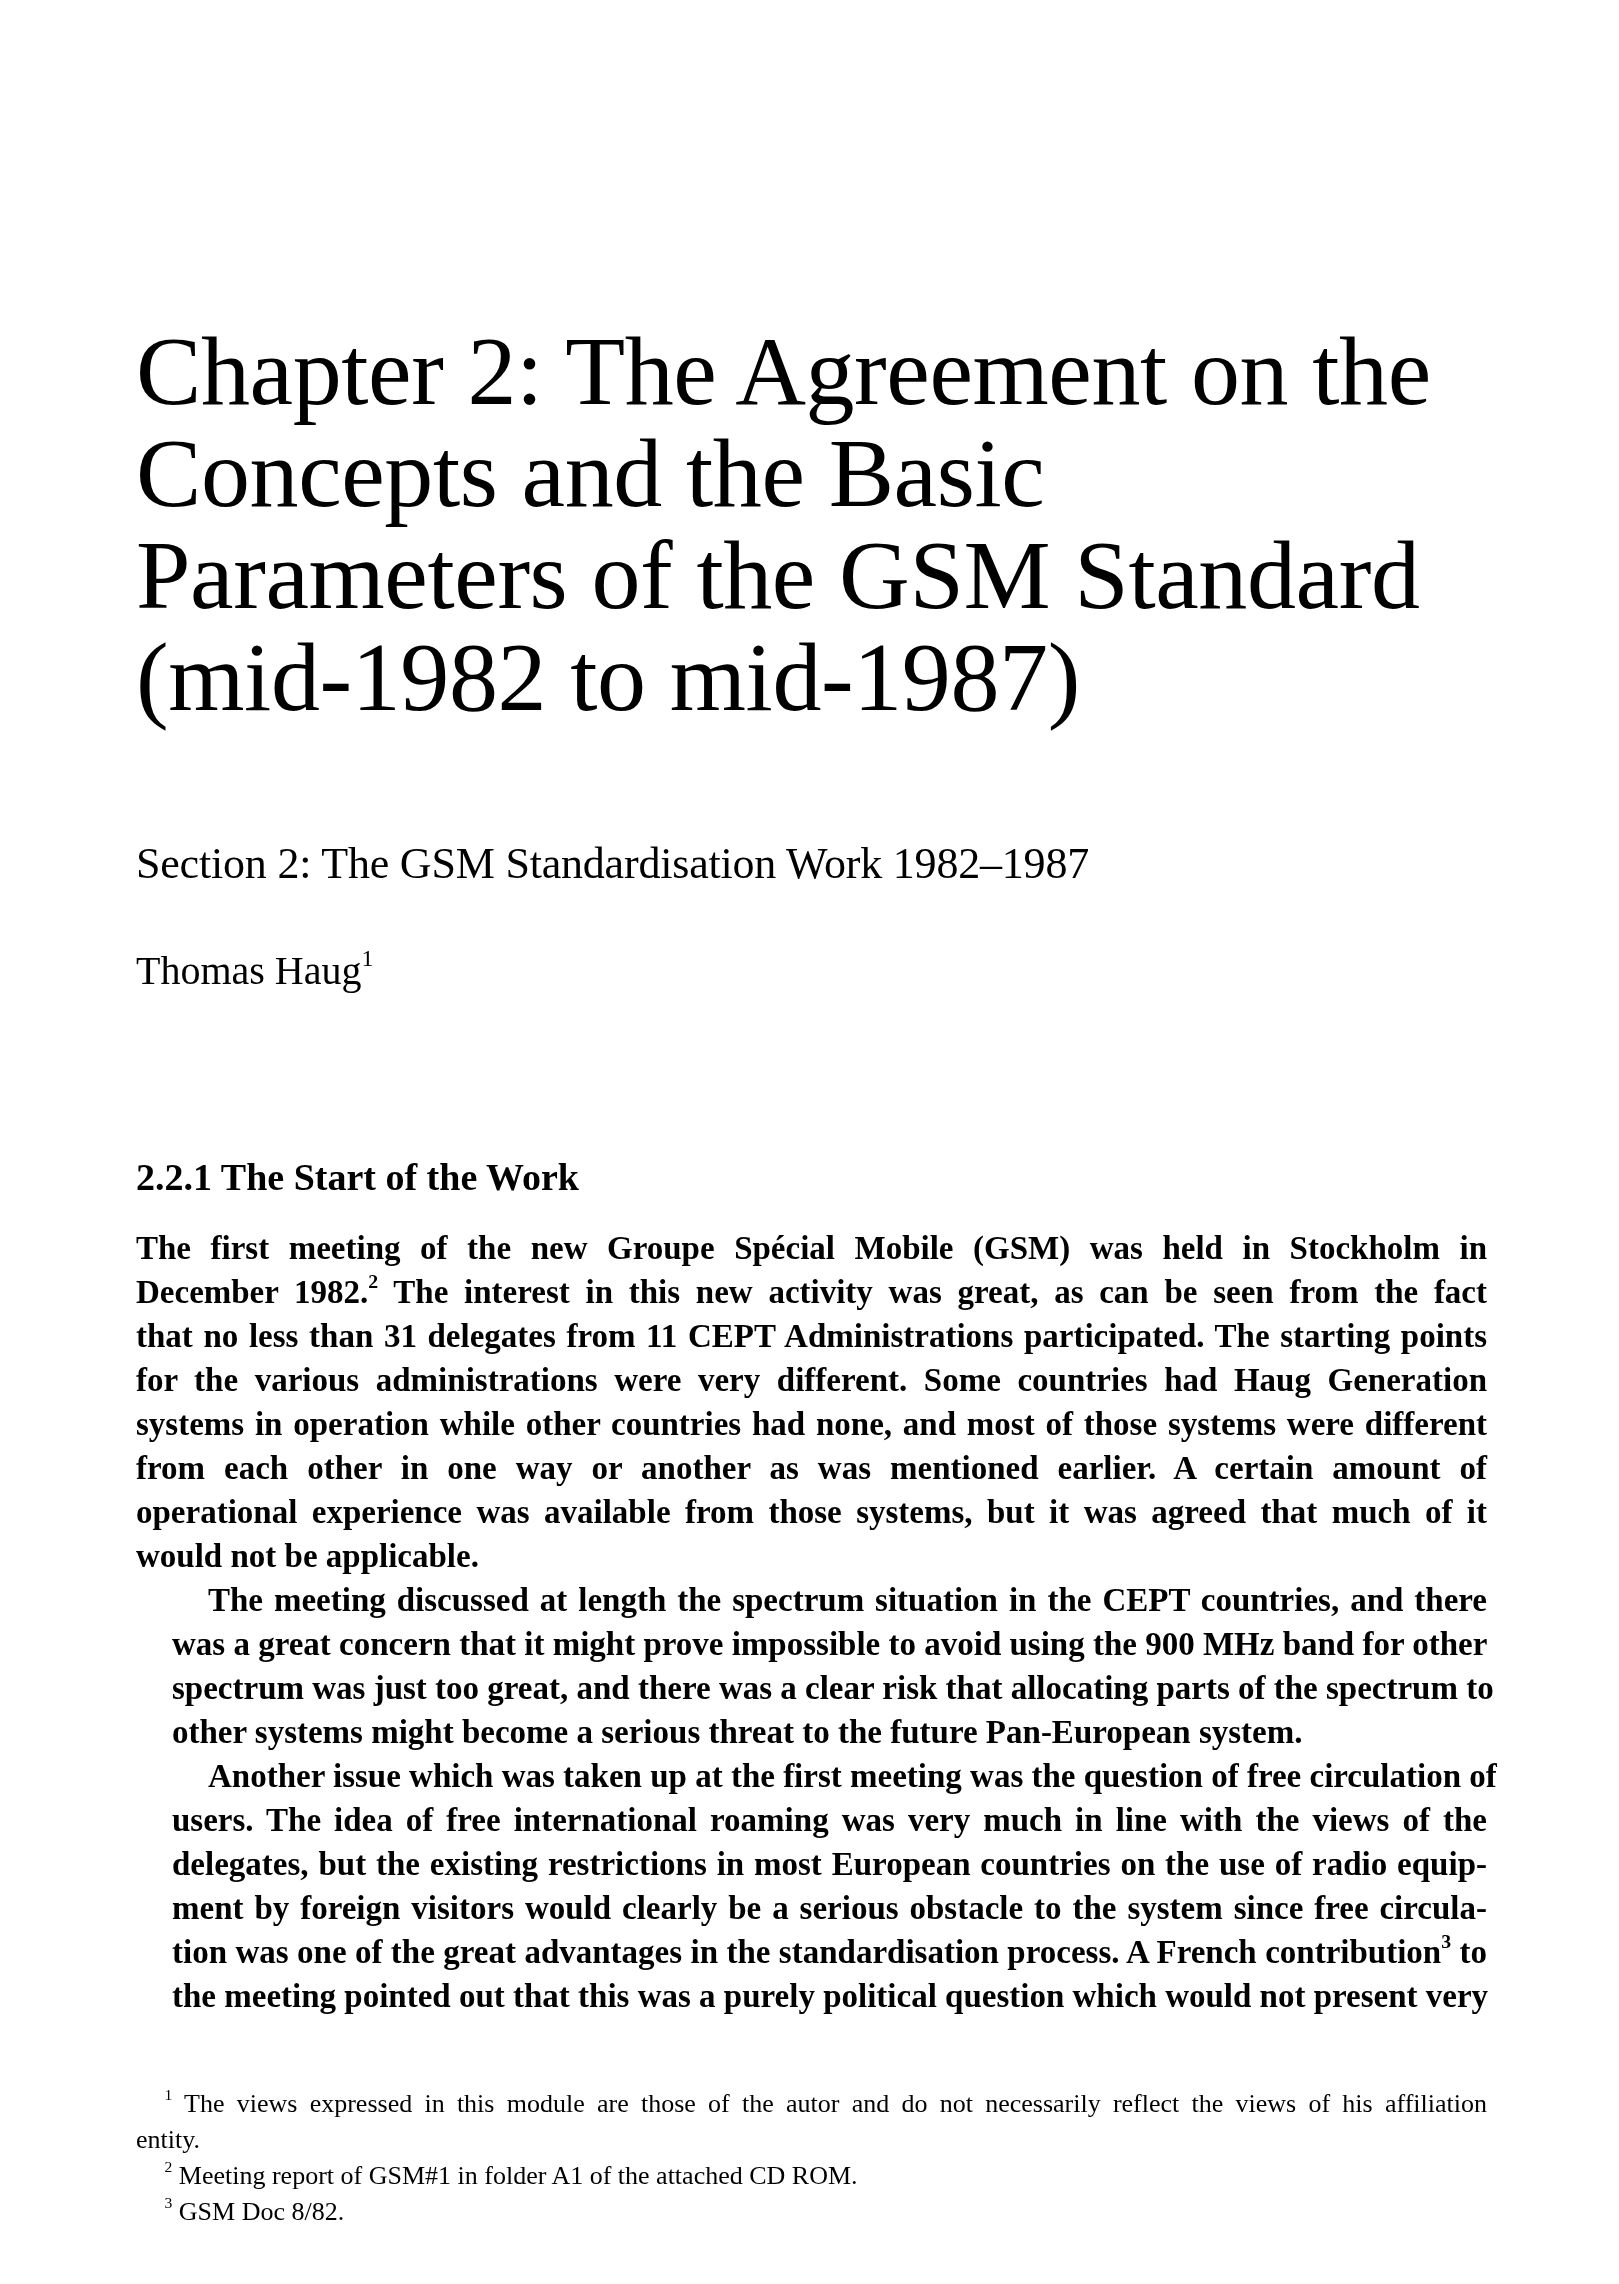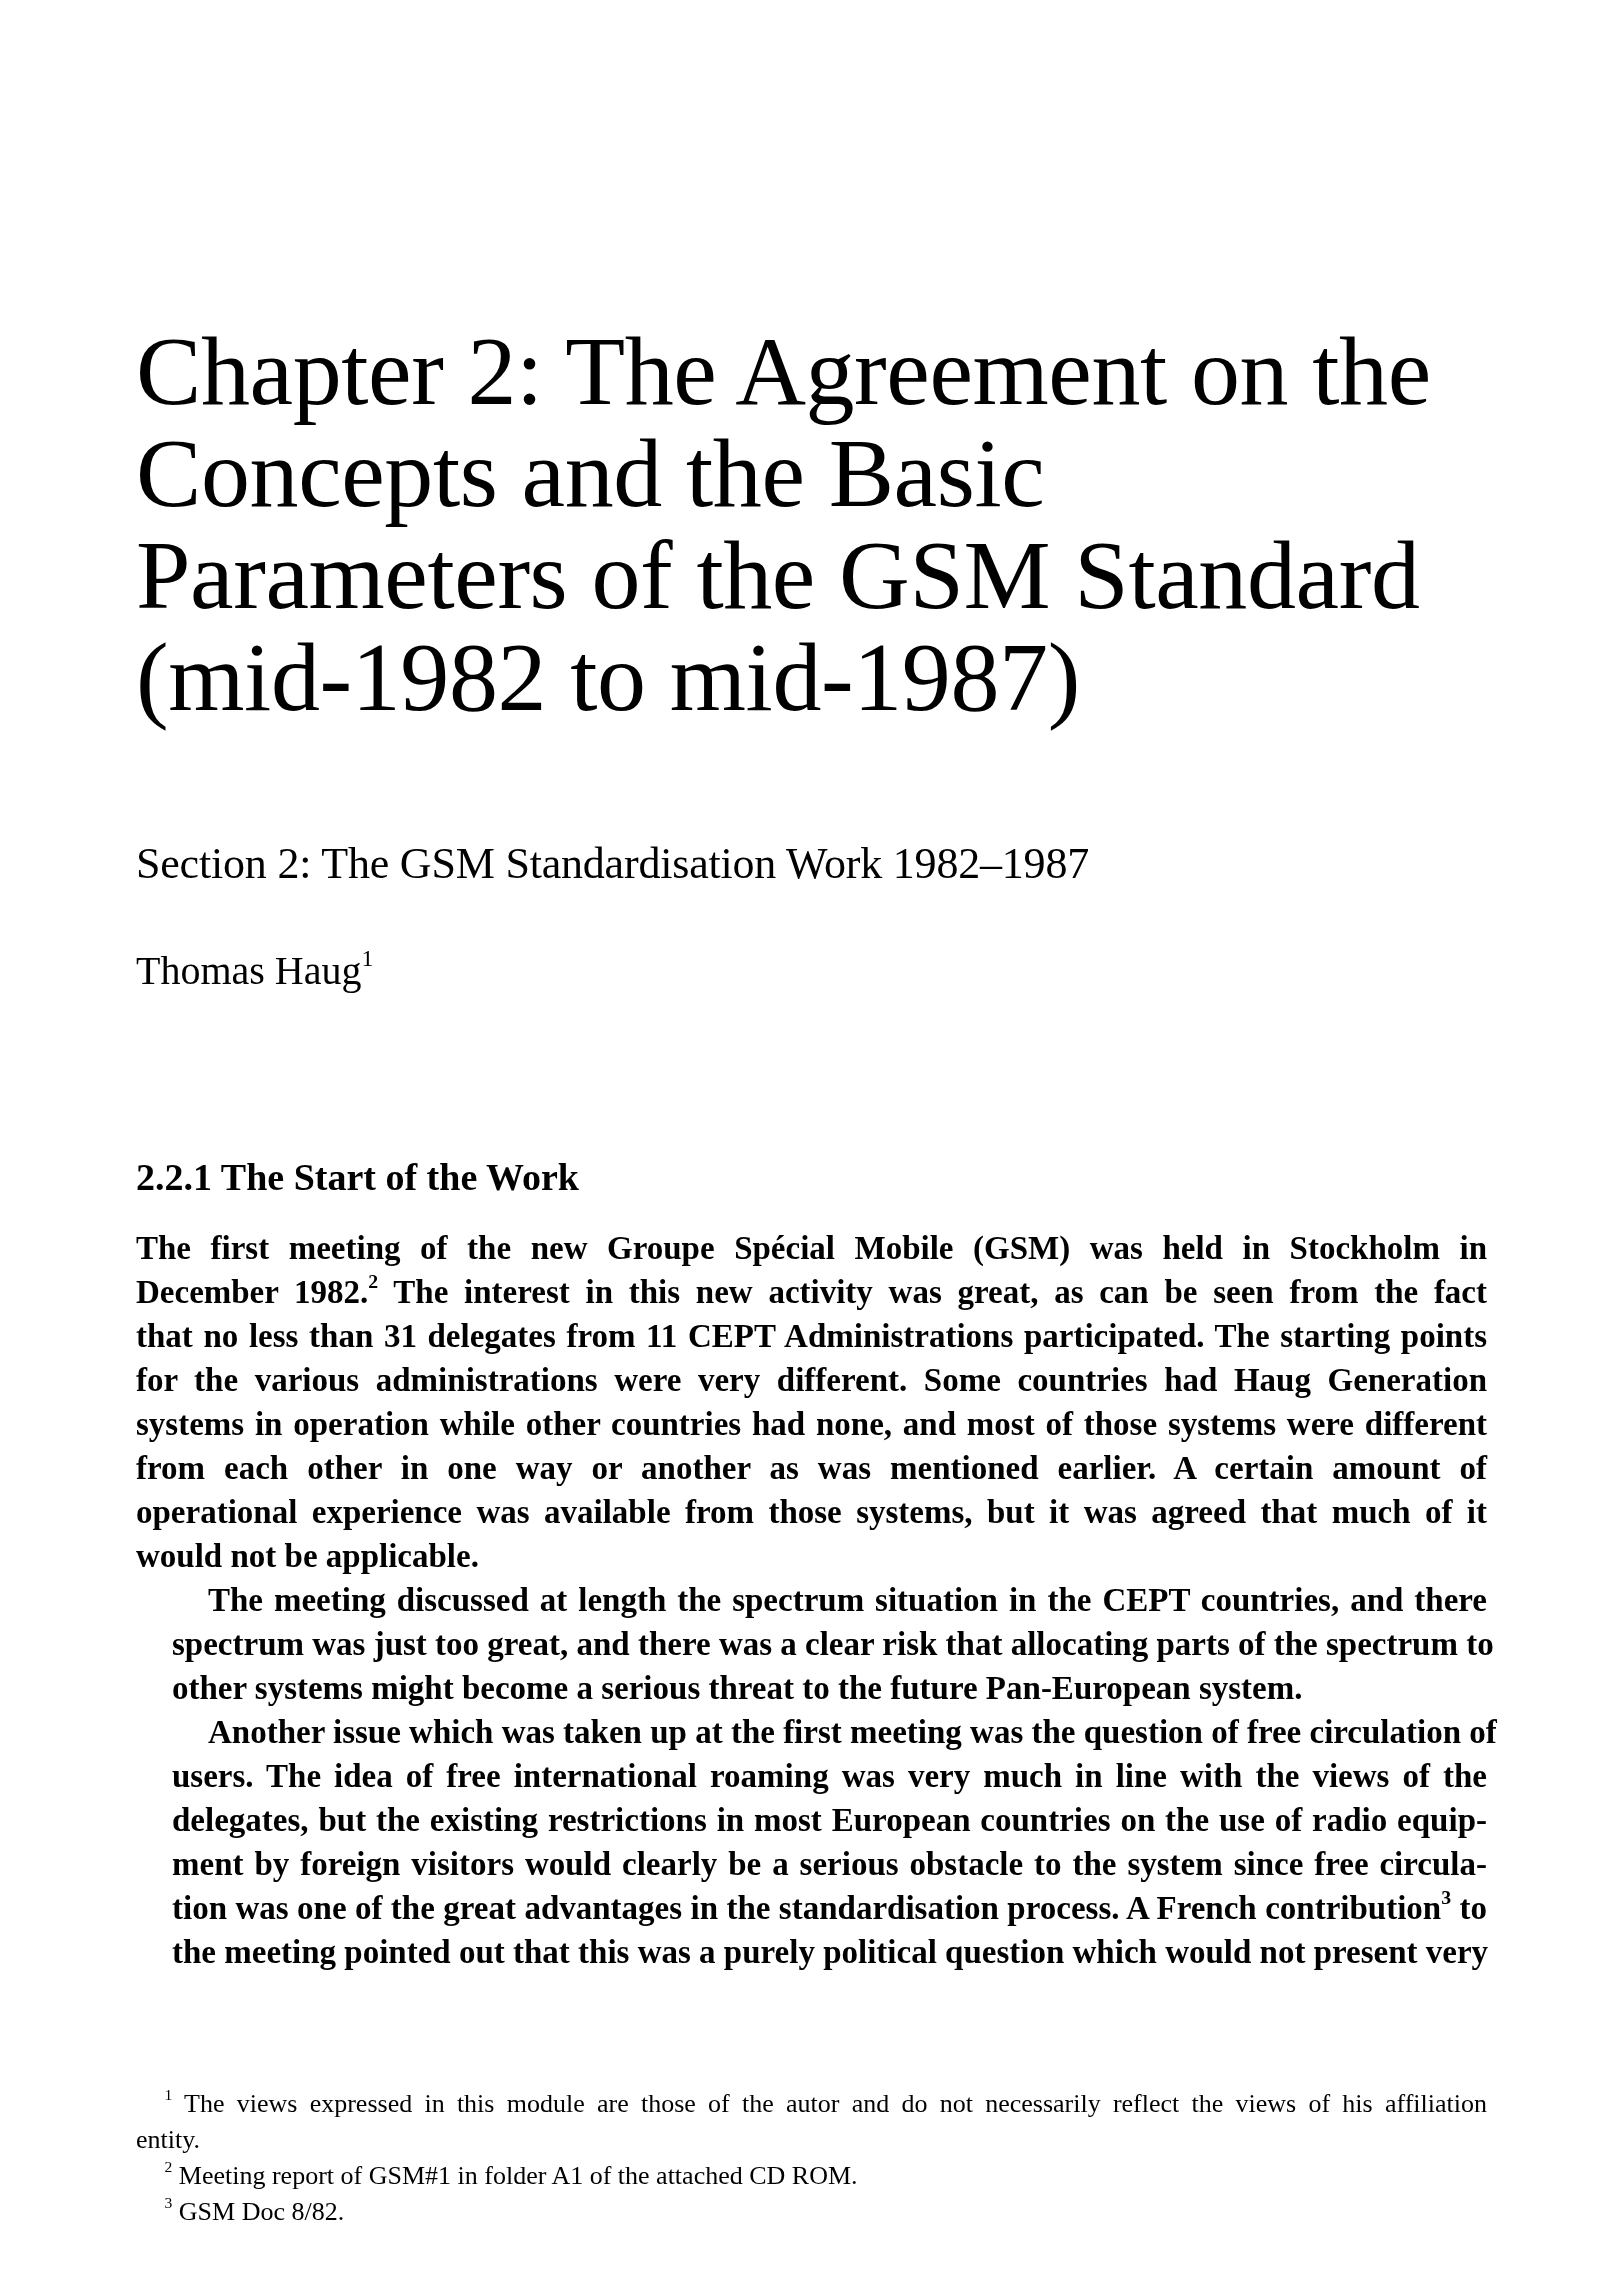--- a/index.html
+++ b/index.html
@@ -139,20 +139,21 @@
       <span class="line"><span>December 1982.</span><sup>2</sup><span> The interest in this new activity was great, as can be seen from the fact</span></span>
       <span class="line">that no less than 31 delegates from 11 CEPT Administrations participated. The starting points</span>
       <span class="line">for the various administrations were very different. Some countries had Haug Generation</span>
       <span class="line">systems in operation while other countries had none, and most of those systems were different</span>
       <span class="line">from each other in one way or another as was mentioned earlier. A certain amount of</span>
       <span class="line">operational experience was available from those systems, but it was agreed that much of it</span>
       <span class="line last">would not be applicable.</span>
     </p>
     <p class="indent">
       <span class="line" style="padding-left:36px;box-sizing:border-box;">The meeting discussed at length the spectrum situation in the CEPT countries, and there</span>
+      <span class="line">was a great concern that it might prove impossible to avoid using the 900 MHz band for other</span>
       <span class="line">spectrum was just too great, and there was a clear risk that allocating parts of the spectrum to</span>
       <span class="line last">other systems might become a serious threat to the future Pan-European system.</span>
     </p>
     <p class="indent">
       <span class="line" style="padding-left:36px;box-sizing:border-box;">Another issue which was taken up at the first meeting was the question of free circulation of</span>
       <span class="line">users. The idea of free international roaming was very much in line with the views of the</span>
       <span class="line">delegates, but the existing restrictions in most European countries on the use of radio equip-</span>
       <span class="line">ment by foreign visitors would clearly be a serious obstacle to the system since free circula-</span>
       <span class="line"><span>tion was one of the great advantages in the standardisation process. A French contribution</span><sup>3</sup><span> to</span></span>
       <span class="line">the meeting pointed out that this was a purely political question which would not present very</span>

